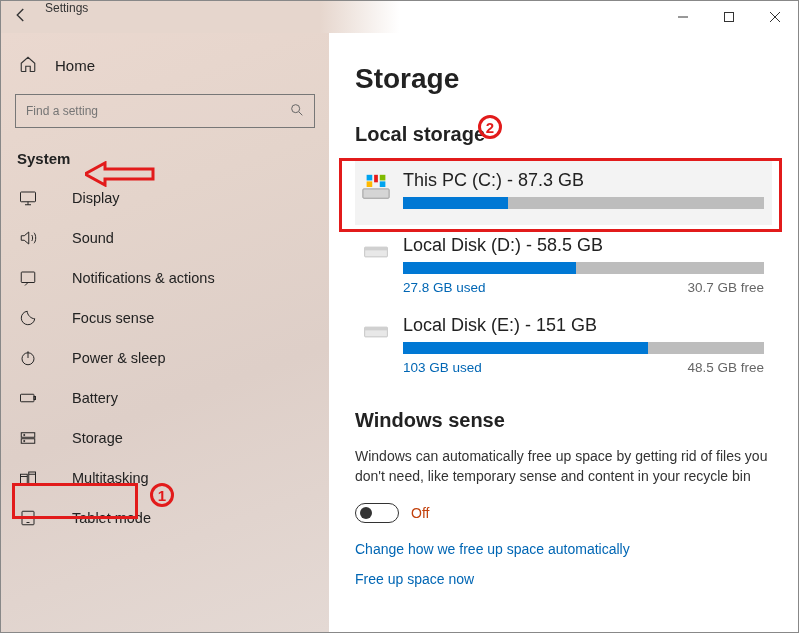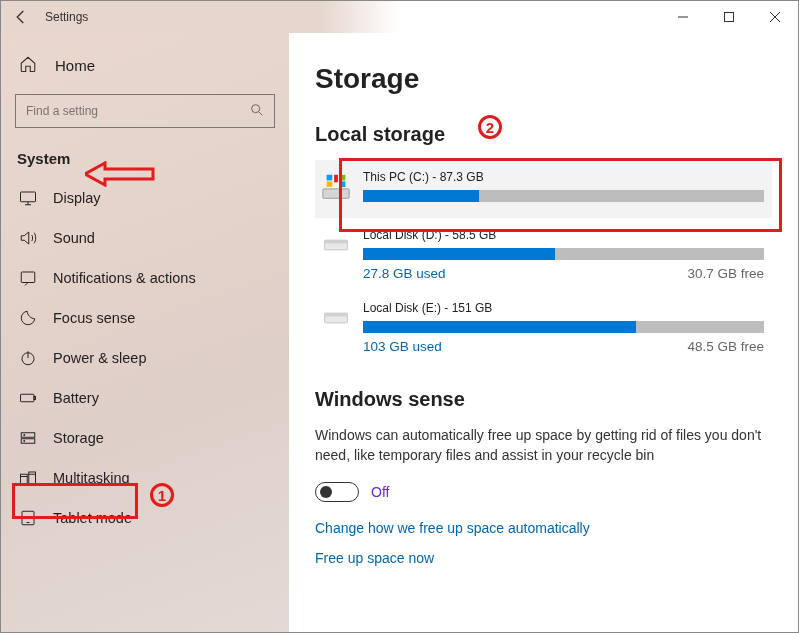--- a/index.html
+++ b/index.html
@@ -1,56 +1,56 @@
 <!DOCTYPE html>
 <html><head>
 <meta charset="utf-8">
 <style>
   * { box-sizing: border-box; margin: 0; padding: 0; font-family: "Segoe UI", Arial, sans-serif; }
   body { width: 799px; height: 633px; overflow: hidden; background: #fff; position: relative; }
   .window { display: flex; flex-direction: column; height: 100%; border: 1px solid #888; }
-  .titlebar { height: 32px; display: flex; align-items: center; padding-left: 6px; font-size: 12px; color: #333; background: linear-gradient(90deg, #e6d6cd 0%, #e6d6cd 40%, #fff 50%, #fff 100%); }
+  .titlebar { height: 32px; display: flex; padding-left: 6px; font-size: 12px; color: #333; background: linear-gradient(90deg, #e6d6cd 0%, #e6d6cd 40%, #fff 50%, #fff 100%); }
   .titlebar .back { width: 28px; height: 28px; display: flex; align-items: center; justify-content: center; font-size: 18px; color: #333; }
   .titlebar .title { margin-left: 10px; }
   .titlebar .spacer { flex: 1; }
   .winbtn { width: 46px; height: 32px; display: flex; align-items: center; justify-content: center; font-size: 13px; color: #333; }
   .winbtn svg { width: 10px; height: 10px; }
 
   .body { flex: 1; display: flex; overflow: hidden; }
 
   
-  .sidebar { width: 288px; background: linear-gradient(160deg, #ead8cf 0%, #e4d4cb 30%, #decfc8 60%, #e4d9d4 100%); padding: 18px 14px 0 14px; overflow-y: auto; }
+  .sidebar { width: 328px; background: linear-gradient(160deg, #ead8cf 0%, #e4d4cb 30%, #decfc8 60%, #e4d9d4 100%); padding: 18px 14px 0 14px; overflow-y: auto; }
   .home-row { display: flex; align-items: center; gap: 18px; padding: 4px 0 18px 4px; font-size: 15px; color: #222; }
   .home-row svg { width: 18px; height: 18px; }
   .search { position: relative; margin-bottom: 22px; }
   .search input { width: 100%; height: 34px; border: 1px solid #777; background: rgba(255,255,255,.02); padding: 0 34px 0 10px; font-size: 12px; color: #555; outline: none; }
   .search .sicon { position: absolute; right: 10px; top: 8px; width: 16px; height: 16px; color: #666; }
   .section-label { font-weight: 600; font-size: 15px; color: #222; margin-bottom: 11px; padding-left: 2px; }
-  .nav-item { display: flex; align-items: center; gap: 16px; height: 40px; padding-left: 4px; font-size: 14.5px; color: #222; }
+  .nav-item { display: flex; align-items: center; gap: 35px; height: 40px; padding-left: 4px; font-size: 14.5px; color: #222; }
   .nav-item .icon { width: 18px; height: 18px; display: flex; align-items: center; justify-content: center; }
   .nav-item svg { width: 18px; height: 18px; stroke: #222; fill: none; stroke-width: 1.3; }
 
   
   .main { flex: 1; padding: 30px 26px 0 26px; overflow-y: auto; background: #fff; }
   .h1 { font-size: 28px; font-weight: 600; color: #222; margin-bottom: 28px; }
   .h2 { font-size: 20px; font-weight: 600; color: #222; margin: 0 0 14px 0; }
   .drive { display: flex; gap: 12px; padding: 10px 8px 10px 6px; }
   .drive .dicon { width: 30px; height: 30px; margin-top: 2px; display: flex; align-items: center; justify-content: center; }
   .drive .dbody { flex: 1; }
-  .drive .dtitle { font-size: 12px; color: #222; margin-bottom: 6px; }
+  .drive .dtitle { font-size: 18px; color: #222; margin-bottom: 6px; }
   .drive .bar { height: 12px; background: #bdbdbd; position: relative; margin-bottom: 6px; }
   .drive .bar .fill { position: absolute; left: 0; top: 0; bottom: 0; background: #0078d4; }
   .drive .stats { display: flex; justify-content: space-between; font-size: 13.5px; }
   .drive .used { color: #0066b4; }
   .drive .free { color: #666; }
   .ss-desc { font-size: 14px; color: #333; line-height: 1.45; margin-bottom: 16px; }
   .toggle-row { display: flex; align-items: center; gap: 12px; margin-bottom: 18px; }
   .toggle { width: 44px; height: 20px; border: 1px solid #333; border-radius: 10px; position: relative; }
   .toggle .knob { width: 12px; height: 12px; background: #333; border-radius: 50%; position: absolute; top: 3px; left: 4px; }
-  .toggle-label { font-size: 14px; color: #6d28d9; }
+  .toggle-label { font-size: 14px; color: #c2410c; }
   .link { color: #0066b4; font-size: 14px; margin-bottom: 14px; display: block; }
 
   
   .anno-arrow { position: absolute; left: 85px; top: 161px; pointer-events: none; }
   .anno-box1 { position: absolute; left: 12px; top: 483px; width: 126px; height: 36px; border: 3px solid #e21b1b; pointer-events: none; }
   .anno-num1 { position: absolute; left: 150px; top: 483px; pointer-events: none; }
   .anno-box2 { position: absolute; left: 339px; top: 158px; width: 443px; height: 74px; border: 3px solid #e21b1b; pointer-events: none; }
   .anno-num2 { position: absolute; left: 478px; top: 115px; pointer-events: none; }
   .circnum { width: 24px; height: 24px; border: 3px solid #e21b1b; border-radius: 50%; color: #e21b1b; font-weight: 700; font-size: 15px; display: flex; align-items: center; justify-content: center; background: transparent; }
 </style>
@@ -251,21 +251,21 @@
               <div class="fill" style="width:68%"></div>
             </div>
           <div class="stats">
             <span class="used">103 GB used</span>
             <span class="free">48.5 GB free</span>
           </div>
         </div>
       </div>
 
       <div class="h2" style="margin-top:24px;">Windows sense</div>
-      <div class="ss-desc">Windows can automatically free up space by getting rid of files you don't need, like temporary files and assist in your recycle bin</div>
+      <div class="ss-desc">Windows can automatically free up space by getting rid of files you don't need, like temporary sense and content in your recycle bin</div>
       <div class="toggle-row">
         <div class="toggle">
             <div class="knob"></div>
           </div>
         <div class="toggle-label">Off</div>
       </div>
       <a class="link">Change how we free up space automatically</a>
       <a class="link">Free up space now</a>
     </div>
   </div>

